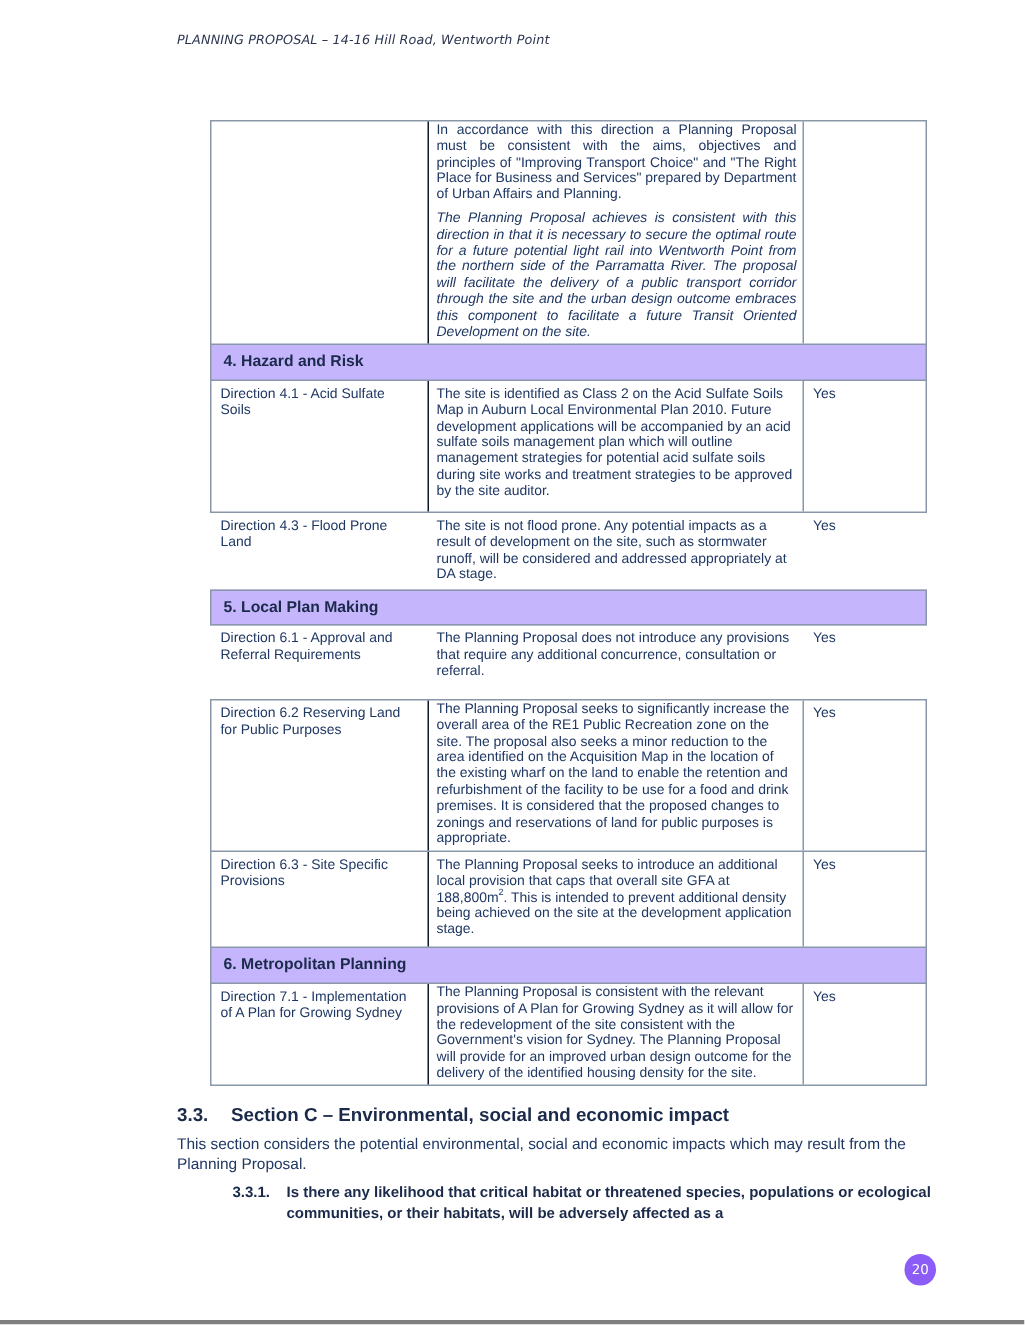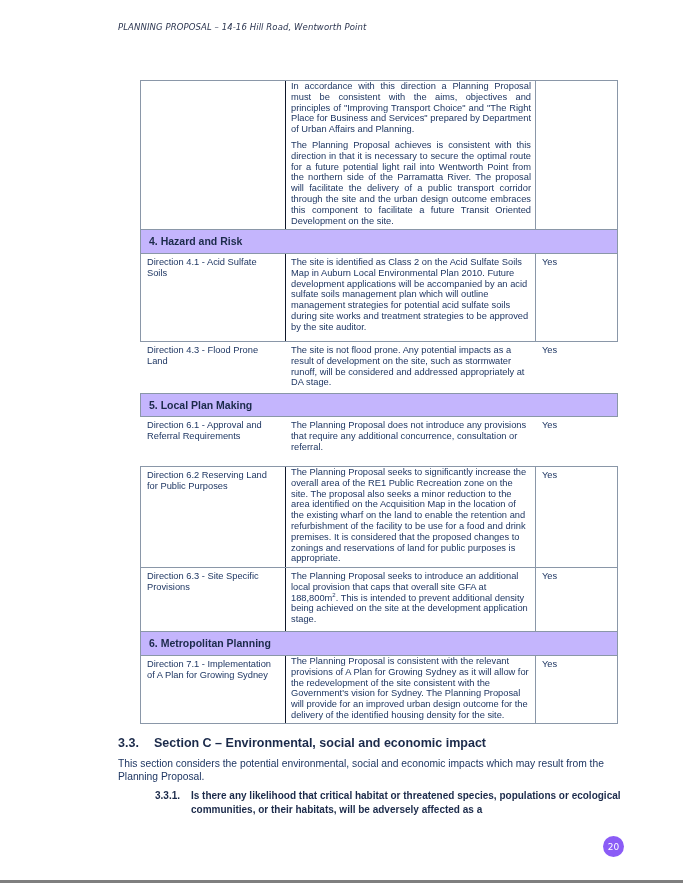--- a/index.html
+++ b/index.html
@@ -20,21 +20,21 @@
     .row { display: flex; border-left: 1px solid #8a97a8; border-right: 1px solid #8a97a8; border-bottom: 1px solid #8a97a8; }
     .row.noborder { border-color: transparent; }
     .row.top { border-top: 1px solid #8a97a8; }
     .cell { font-size: 9.3px; line-height: 10.8px; color: #1f3763; box-sizing: border-box; }
     .c1 { width: 145px; padding: 3px 6px; border-right: 1px solid #0f172a; }
     .c2 { width: 250px; padding: 0px 4px 2px 5px; border-right: 1px solid #8a97a8; }
     .c3 { flex: 1; padding: 3px 6px; }
     .row.noborder .c1, .row.noborder .c2 { border-right-color: transparent; }
     .c2.justify { text-align: justify; }
     .c2 p { margin: 0 0 5px 0; }
-    .c2 p:last-child { margin-bottom: 0; }
+    .c2 p:last-child { margin-bottom: 0; font-style: italic; }
     .section-head {
       background: #c4b5fd; border: 1px solid #8a97a8;
       font-weight: bold; font-size: 10.5px; color: #1b2a4a;
       padding: 5px 8px; box-sizing: border-box; height: 24px;
     }
     sup { font-size: 6px; line-height: 0; }
     .h33 {
       position: absolute; left: 118px; top: 736px;
       font-size: 12.5px; font-weight: bold; color: #1b2a4a;
     }

